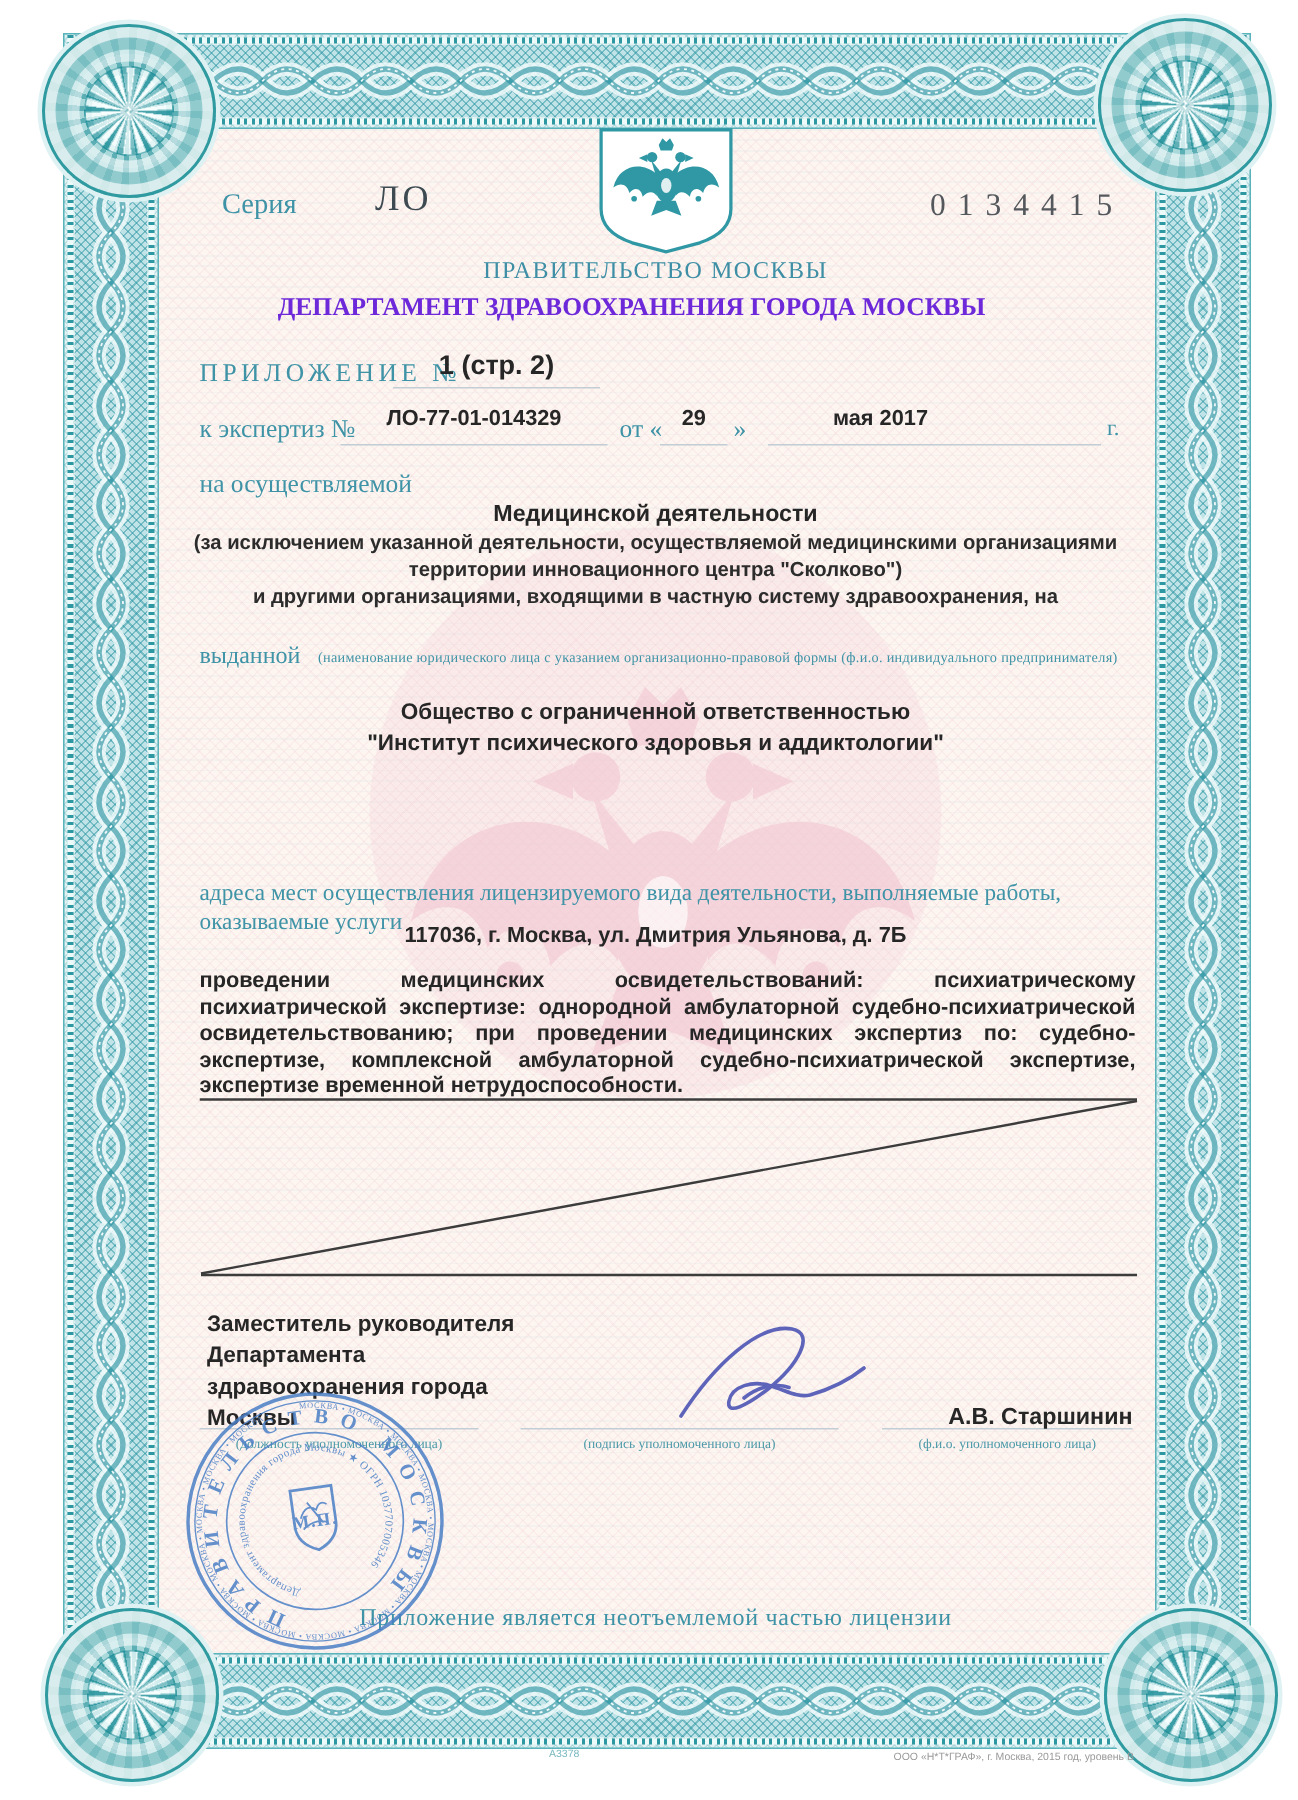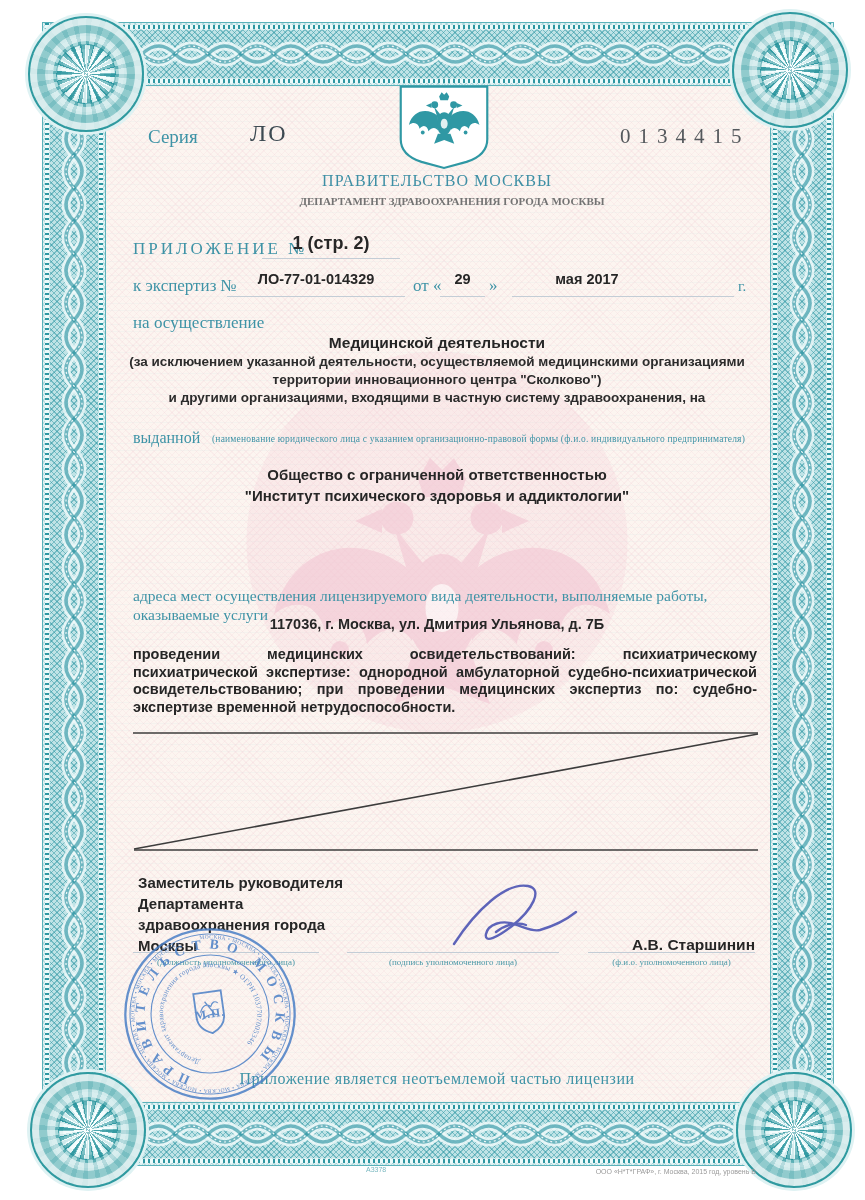--- a/index.html
+++ b/index.html
@@ -154,58 +154,59 @@
   <div class="t" style="left:148px;top:126px;font-size:19px">Серия</div>
   <div class="abs serial" style="left:250px;top:120px;font-size:24px;letter-spacing:2px;z-index:4;color:#3d4a52">ЛО</div>
   <div class="abs serial" style="left:620px;top:124px;z-index:4">0134415</div>
 
   <svg class="emblem" style="left:392px;top:84px" width="104" height="90" viewBox="0 0 120 104">
     <path d="M10 3 H110 V64 Q110 82 86 90 L60 97 L34 90 Q10 82 10 64 Z" fill="#ffffff" stroke="#2f98a4" stroke-width="2.5"></path>
     <use href="#eagle" transform="translate(14 8) scale(0.77)"></use>
   </svg>
 
   <div class="t center" style="left:104px;top:172px;width:666px;font-size:16px;letter-spacing:1px;color:#3e8fa5">ПРАВИТЕЛЬСТВО МОСКВЫ</div>
-  <div class="t center" style="left:119px;top:195px;width:666px;font-size:11px;font-weight:bold;color:#737373">ДЕПАРТАМЕНТ ЗДРАВООХРАНЕНИЯ ГОРОДА МОСКВЫ</div>
+  <div class="t center" style="left:88px;top:195px;width:666px;font-size:17px;font-weight:bold;color:#6d28d9">ДЕПАРТАМЕНТ ЗДРАВООХРАНЕНИЯ ГОРОДА МОСКВЫ</div>
 
   <div class="t" style="left:133px;top:239px;font-size:17px;letter-spacing:3px">ПРИЛОЖЕНИЕ №</div>
   <div class="b center" style="left:262px;top:233px;width:138px;font-size:18px">1 (стр. 2)</div>
   <div class="ul" style="left:262px;top:245px;width:138px;height:13px"></div>
 
   <div class="t" style="left:133px;top:276px;font-size:17px">к экспертиз №</div>
   <div class="b center" style="left:227px;top:271px;width:178px;font-size:14.5px">ЛО-77-01-014329</div>
   <div class="ul" style="left:227px;top:283px;width:178px;height:13px"></div>
   <div class="t" style="left:413px;top:276px;font-size:17px">от «</div>
   <div class="b center" style="left:440px;top:271px;width:45px;font-size:14.5px">29</div>
   <div class="ul" style="left:440px;top:283px;width:45px;height:13px"></div>
   <div class="t" style="left:489px;top:276px;font-size:17px">»</div>
   <div class="b center" style="left:512px;top:271px;width:150px;font-size:14.5px">мая 2017</div>
   <div class="ul" style="left:512px;top:283px;width:222px;height:13px"></div>
   <div class="t" style="left:738px;top:278px;font-size:15px">г.</div>
 
-  <div class="t" style="left:133px;top:313px;font-size:17px">на осуществление</div>
+  <div class="t" style="left:133px;top:313px;font-size:17px">на осуществляемой</div>
   <div class="b center" style="left:104px;top:334px;width:666px;font-size:15.5px">Медицинской деятельности</div>
   <div class="abs center" style="left:120px;top:353px;width:634px;z-index:4;font-family:'Liberation Sans',sans-serif;font-weight:600;font-size:13.5px;color:#2c2c2c;line-height:18px">
     <span style="display:block">(за исключением указанной деятельности, осуществляемой медицинскими организациями</span>
     <span style="display:block">территории инновационного центра "Сколково")</span>
     <span style="display:block">и другими организациями, входящими в частную систему здравоохранения, на</span>
   </div>
 
   <div class="t" style="left:133px;top:429px;font-size:16px">выданной</div>
   <div class="t" style="left:212px;top:434px;font-size:9.5px;letter-spacing:.2px">(наименование юридического лица с указанием организационно-правовой формы  (ф.и.о. индивидуального предпринимателя)</div>
   <div class="b center" style="left:104px;top:466px;width:666px;font-size:15px">Общество с ограниченной ответственностью</div>
   <div class="b center" style="left:104px;top:487px;width:666px;font-size:15px">"Институт психического здоровья и аддиктологии"</div>
 
   <div class="t" style="left:133px;top:587px;font-size:15.5px">адреса мест осуществления лицензируемого вида деятельности, выполняемые работы,</div>
   <div class="t" style="left:133px;top:606px;font-size:15.5px">оказываемые услуги</div>
   <div class="b center" style="left:104px;top:616px;width:666px;font-size:14.5px">117036, г. Москва, ул. Дмитрия Ульянова, д. 7Б</div>
 
   <div class="b" style="left:133px;top:646px;width:624px;font-size:14.5px;line-height:17.6px">
     <span class="jline">проведении медицинских освидетельствований: психиатрическому</span>
     <span class="jline">психиатрической экспертизе: однородной амбулаторной судебно-психиатрической</span>
     <span class="jline">освидетельствованию; при проведении медицинских экспертиз по: судебно-</span>
+    <span class="jline">экспертизе, комплексной амбулаторной судебно-психиатрической экспертизе,</span>
     <span class="jlast">экспертизе временной нетрудоспособности.</span>
   </div>
 
   <svg class="zsvg" style="left:133px;top:731px" width="626" height="124" viewBox="0 0 626 124">
     <path d="M0 2 H625" stroke="#3c3c3c" stroke-width="1.6" fill="none"></path>
     <path d="M625 3 L1 118" stroke="#3c3c3c" stroke-width="1.6" fill="none"></path>
     <path d="M1 119 H625" stroke="#3c3c3c" stroke-width="1.6" fill="none"></path>
   </svg>
 
   <div class="b" style="left:138px;top:872px;font-size:15px;line-height:21px">

